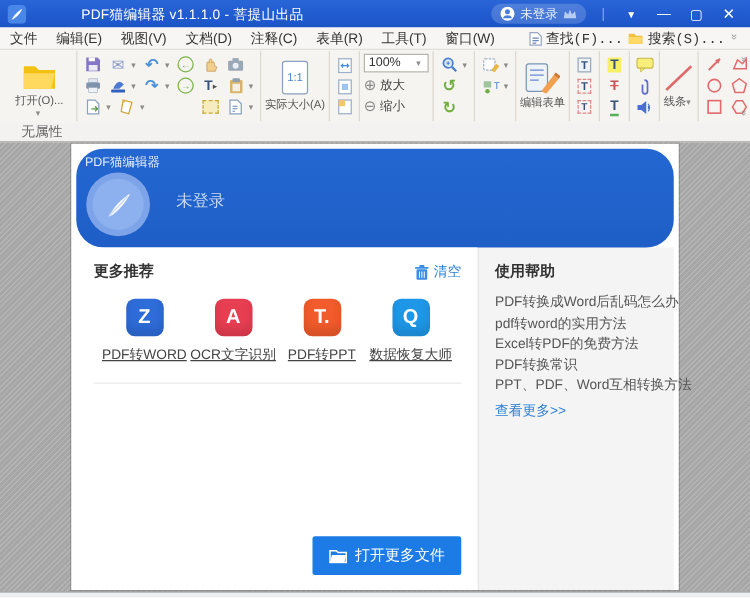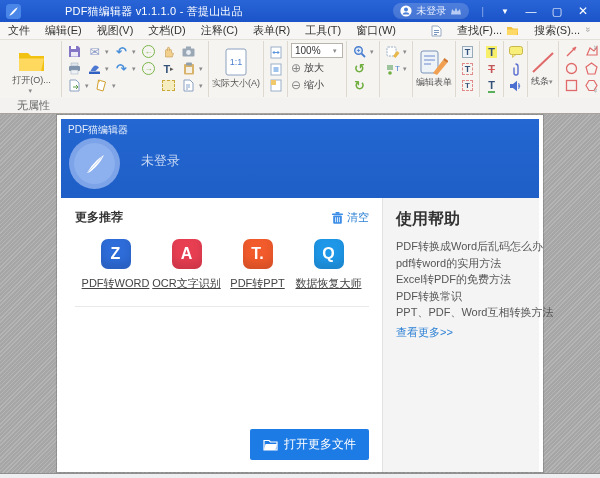--- a/index.html
+++ b/index.html
@@ -16,21 +16,21 @@
   .login-pill span { font-size:10px; color:#eaf1ff; }
   .tsep { color:rgba(255,255,255,.45); margin:0 6px 0 8px; font-size:11px; }
   .winbtn { width:22px; height:18px; display:flex; align-items:center; justify-content:center; font-size:11px; color:#fff; cursor:pointer; }
   .winbtn.small { font-size:8px; }
   .winbtn.close { font-size:12px; }
 
   
   .menubar { height:18px; background:#f7f6f4; display:flex; align-items:center; padding:0 8px; border-bottom:1px solid #e3e0da; }
   .menu-item { margin-right:15px; font-size:11px; color:#333; cursor:pointer; white-space:nowrap; }
   .menubar-right { margin-left:auto; display:flex; align-items:center; gap:4px; }
-  .mb-tool { display:flex; align-items:center; gap:15px; font-size:11px; color:#333; cursor:pointer; white-space:nowrap; }
+  .mb-tool { display:flex; align-items:center; gap:3px; font-size:11px; color:#333; cursor:pointer; white-space:nowrap;font-family:Liberation Mono, monospace; }
   .mb-chev { color:#9a9a9a; font-size:9px; transform:rotate(90deg); display:inline-block; width:8px; }
 
   
   .toolbar { height:58px; background:#f6f4f1; display:flex; align-items:stretch; padding:1px 0 1px 2px; position:relative; overflow:hidden; }
   .tg { border-right:1px solid #ddd8d0; padding:2px 3px; display:flex; flex-direction:column; justify-content:flex-start; flex:none; }
   .tg.center { justify-content:center; align-items:center; }
   .trow { display:flex; align-items:center; gap:1px; }
   .ti { width:19px; height:17px; display:flex; align-items:center; justify-content:center; font-size:12px; cursor:pointer; position:relative; }
   .dd { color:#8a8a8a; font-size:7px; width:6px; display:inline-flex; align-items:flex-end; cursor:pointer; }
   .biglabel { font-size:9px; color:#555; text-align:center; white-space:nowrap; margin-top:1px; }
@@ -49,40 +49,40 @@
   .snapshot { width:13px; height:11px; border:1px dashed #c8a838; background:#f5ecc0; }
   .rail { position:absolute; right:0; top:0; bottom:0; width:9px; display:flex; flex-direction:column; justify-content:space-between; align-items:center; padding:3px 0; }
   .rail span { color:#9a9a9a; font-size:8px; transform:rotate(90deg); cursor:pointer; }
 
   
   .propbar { height:16px; background:#f3f2f0; border-bottom:1px solid #a8a49c; display:flex; align-items:center; padding-left:17px; font-size:11px; color:#666; }
 
   
   .workspace { height:359px; position:relative; background:#adadad; background-image:repeating-linear-gradient(135deg, rgba(255,255,255,.10) 0 1px, rgba(0,0,0,.04) 1px 3px); }
   .panel { position:absolute; left:57px; top:1px; width:486px; height:357px; background:#fff; padding:4px 4px 0 4px; box-shadow:0 0 0 1px rgba(0,0,0,.15); }
-  .phead { height:79px; background:linear-gradient(#2467d2,#1e5ec6); position:relative; }
+  .phead { height:79px; background:linear-gradient(#2467d2,#1e5ec6); position:relative;border-radius:22px; }
   .pname { position:absolute; left:7px; top:4px; font-size:10px; color:#e6eefb; }
   .pavatar { position:absolute; left:8px; top:19px; width:51px; height:51px; border-radius:50%; background:#7da3e8; display:flex; align-items:center; justify-content:center; }
   .pavatar .inner { width:41px; height:41px; border-radius:50%; background:#8db0ee; display:flex; align-items:center; justify-content:center; }
   .plogin { position:absolute; left:80px; top:33px; font-size:13px; color:#c9d9f4; }
   .pbody { display:flex; height:274px; }
   .pmain { flex:1; background:#fff; position:relative; padding:11px 13px 0 14px; }
   .phelp { width:157px; background:#f4f4f4; border-left:1px solid #e2e2e2; padding:11px 12px 0 13px; }
 
   .rec-head { display:flex; align-items:center; justify-content:space-between; }
   .rec-title { font-size:12px; font-weight:bold; color:#333; }
   .clear-btn { display:flex; align-items:center; gap:4px; color:#2a7fd4; font-size:11px; cursor:pointer; }
   .apps { display:flex; margin-top:13px; padding-left:5px; }
   .app { width:71px; display:flex; flex-direction:column; align-items:center; cursor:pointer; }
   .app-ico { width:30px; height:30px; border-radius:7px; color:#fff; font-weight:bold; font-size:16px; display:flex; align-items:center; justify-content:center; box-shadow:inset 0 -6px 8px rgba(0,0,0,.12); }
   .app-name { margin-top:7px; font-size:11px; color:#444; white-space:nowrap;text-decoration:underline; }
   .rec-sep { border-top:1px solid #e9e9e9; margin-top:15px; }
   .open-more { position:absolute; right:13px; bottom:12px; background:#1d7be5; border:none; color:#fff; font-size:12px; font-family:inherit; display:flex; align-items:center; gap:6px; padding:7px 13px; border-radius:2px; cursor:pointer; }
 
-  .help-title { font-size:16px; font-weight:bold; color:#333; margin-bottom:9px; }
+  .help-title { font-size:12px; font-weight:bold; color:#333; margin-bottom:9px; }
   .help-link { font-size:11px; color:#555; line-height:15.5px; margin-bottom:1px; cursor:pointer; white-space:nowrap; }
   .help-more { display:inline-block; margin-top:3px; font-size:11px; color:#2a7fd4; cursor:pointer;text-align:right; }
 
   .statusbar { height:5px; background:#edeff1; border-top:1px solid #909090; }
 </style>
 </head>
 <body>
 
 <div class="window">
 

